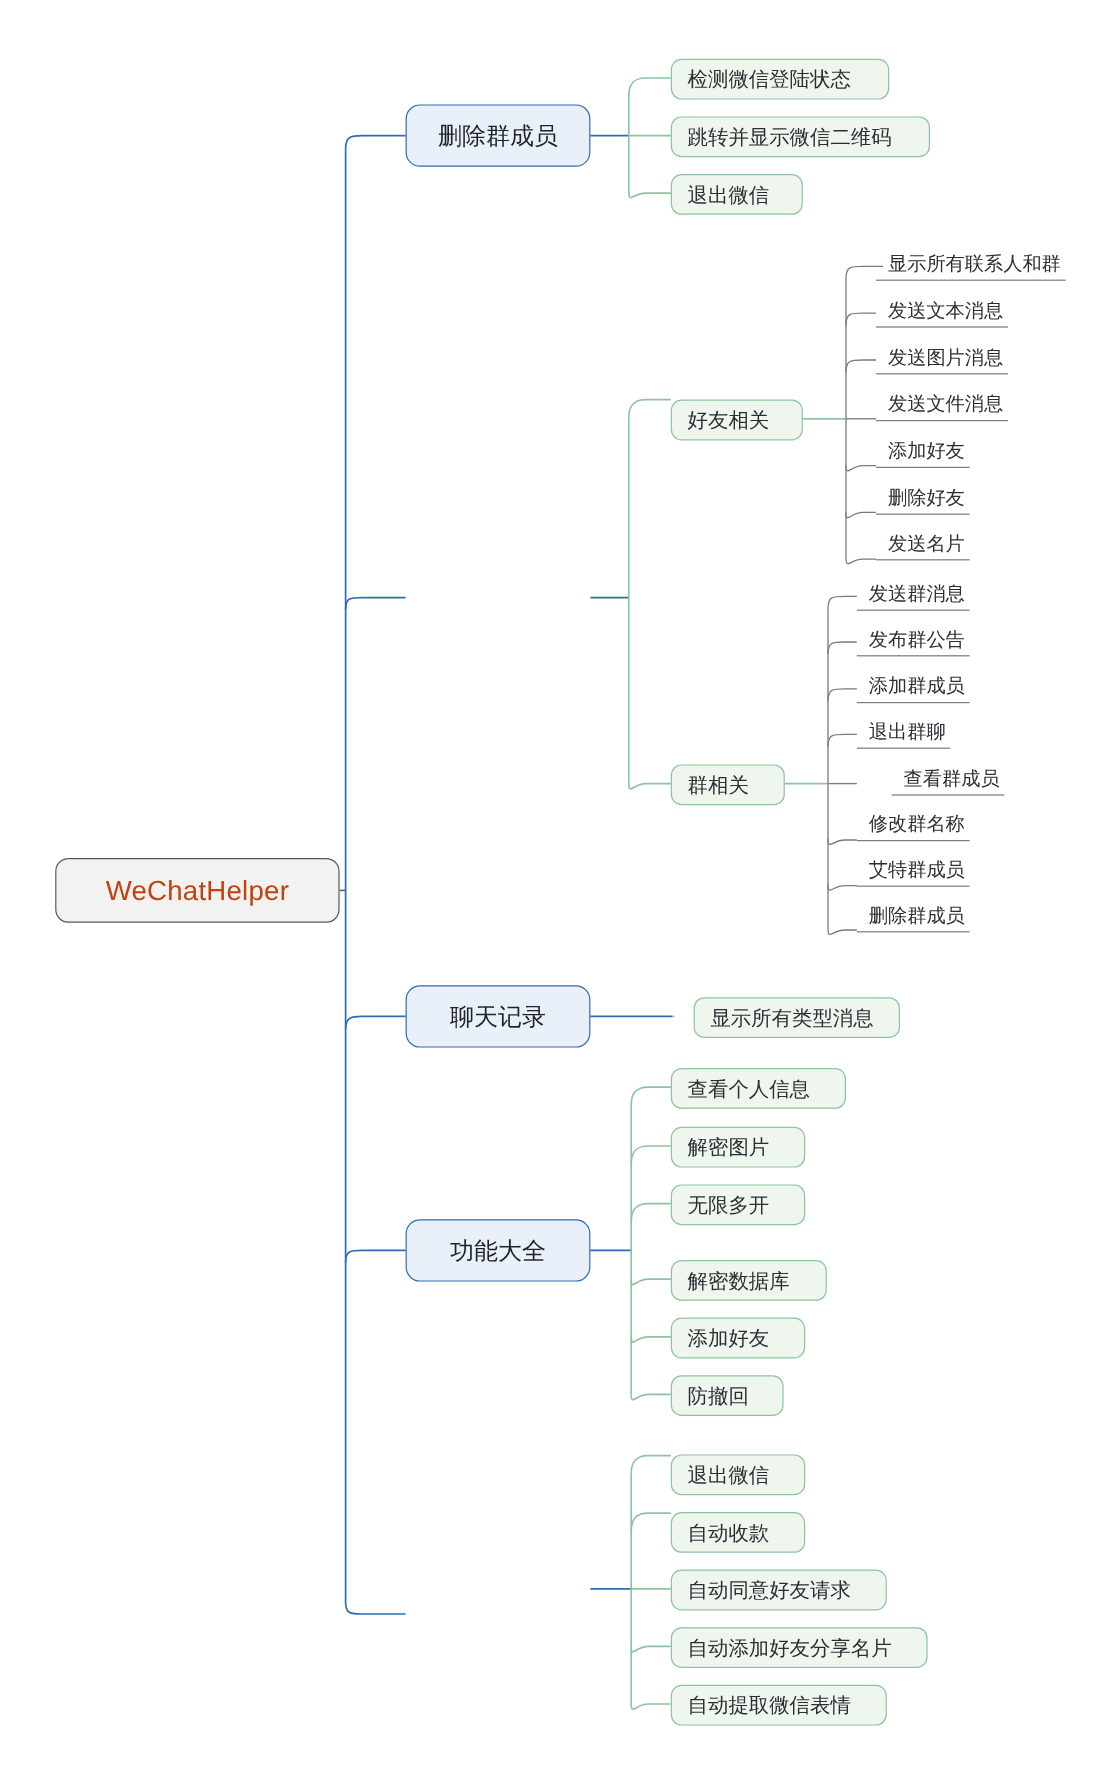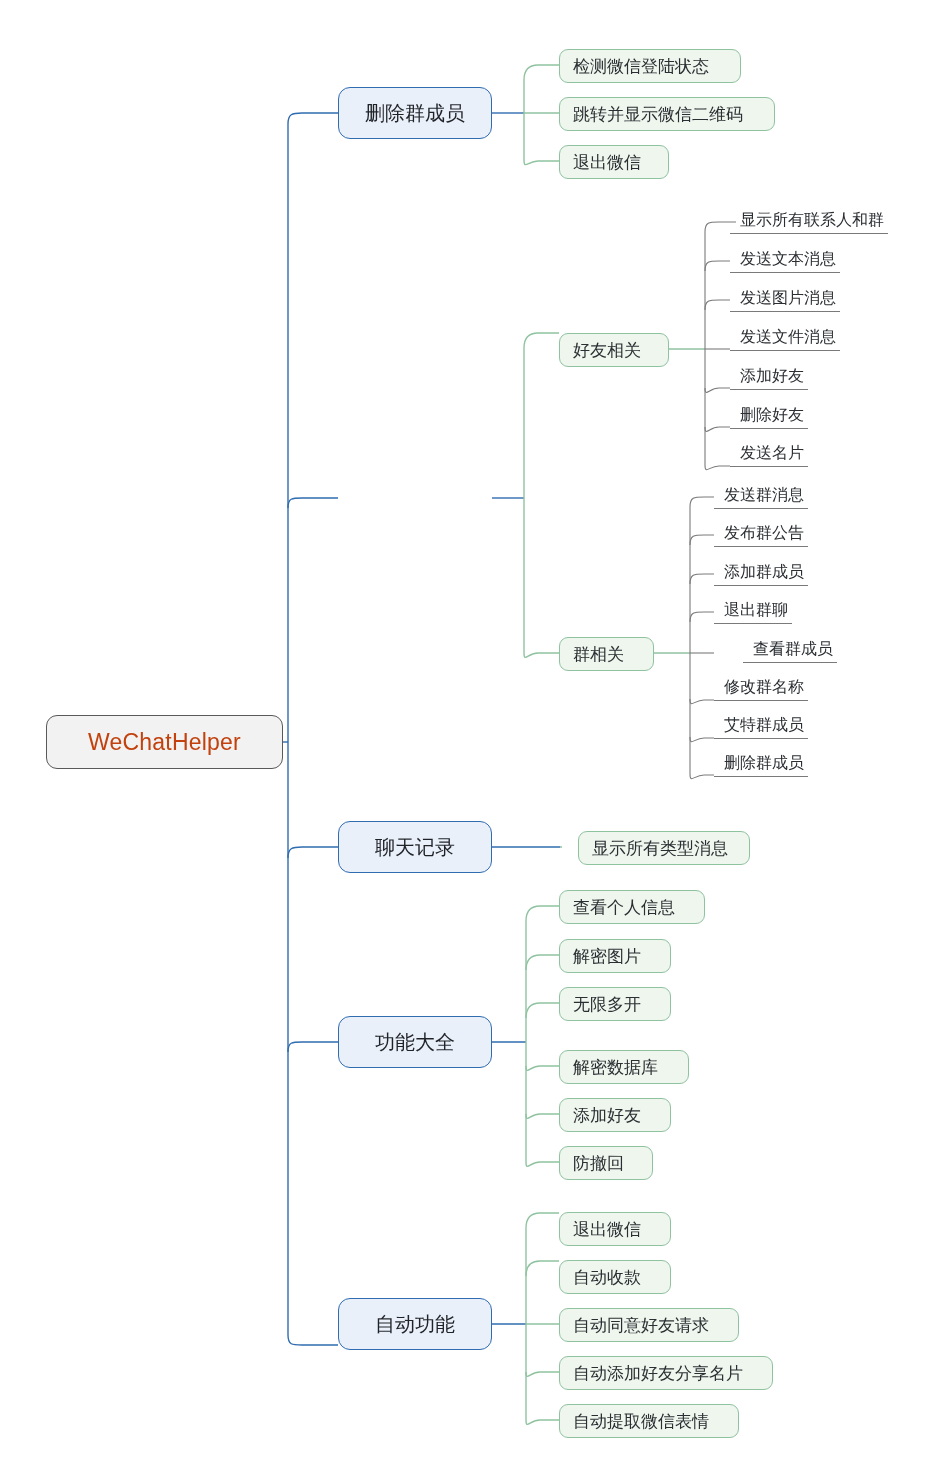--- a/index.html
+++ b/index.html
@@ -241,23 +241,20 @@
   <div class="node node-l3" style="left:559px; top:1050px; width:130px; height:32px;">
     <span>解密数据库</span>
   </div>
   <div class="node node-l3" style="left:559px; top:1098px; width:112px; height:32px;">
     <span>添加好友</span>
   </div>
   <div class="node node-l3" style="left:559px; top:1146px; width:94px; height:32px;">
     <span>防撤回</span>
   </div>
 
-  <div class="node node-l2" style="left:338px; top:1298px; width:154px; height:52px;">
-    <span>自动功能</span>
-  </div>
   <div class="node node-l3" style="left:559px; top:1212px; width:112px; height:32px;">
     <span>退出微信</span>
   </div>
   <div class="node node-l3" style="left:559px; top:1260px; width:112px; height:32px;">
     <span>自动收款</span>
   </div>
   <div class="node node-l3" style="left:559px; top:1308px; width:180px; height:32px;">
     <span>自动同意好友请求</span>
   </div>
   <div class="node node-l3" style="left:559px; top:1356px; width:214px; height:32px;">

